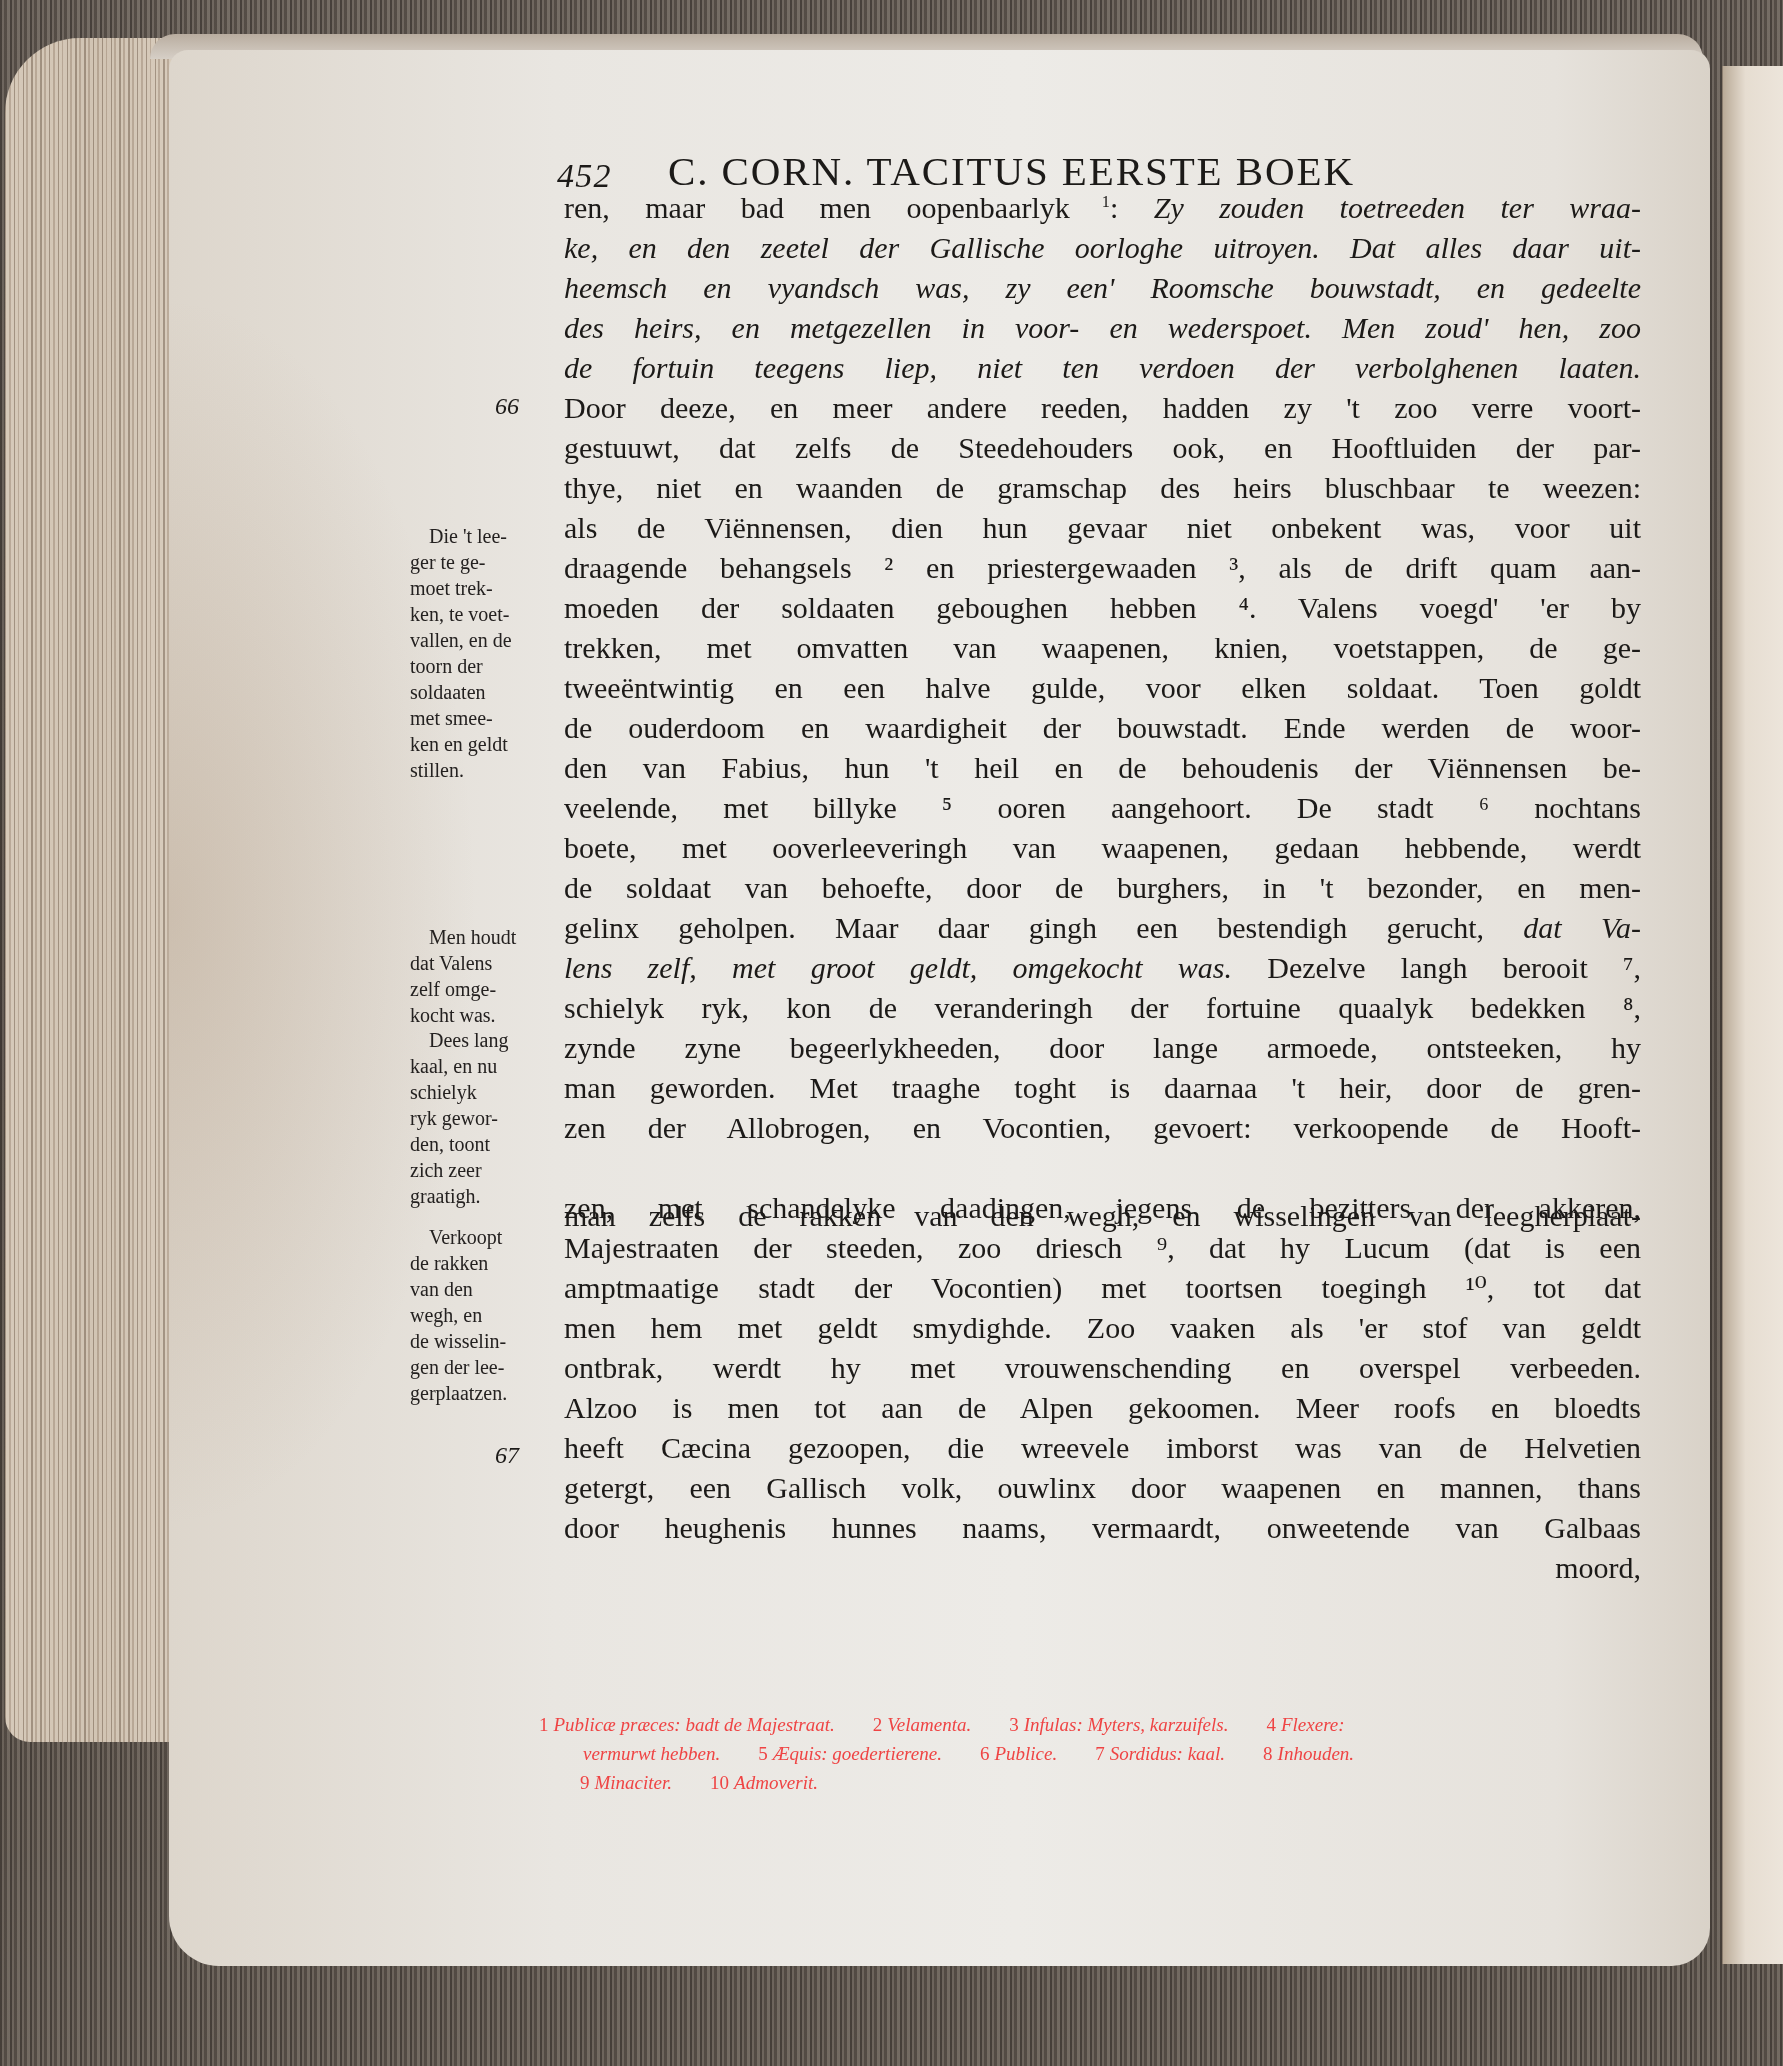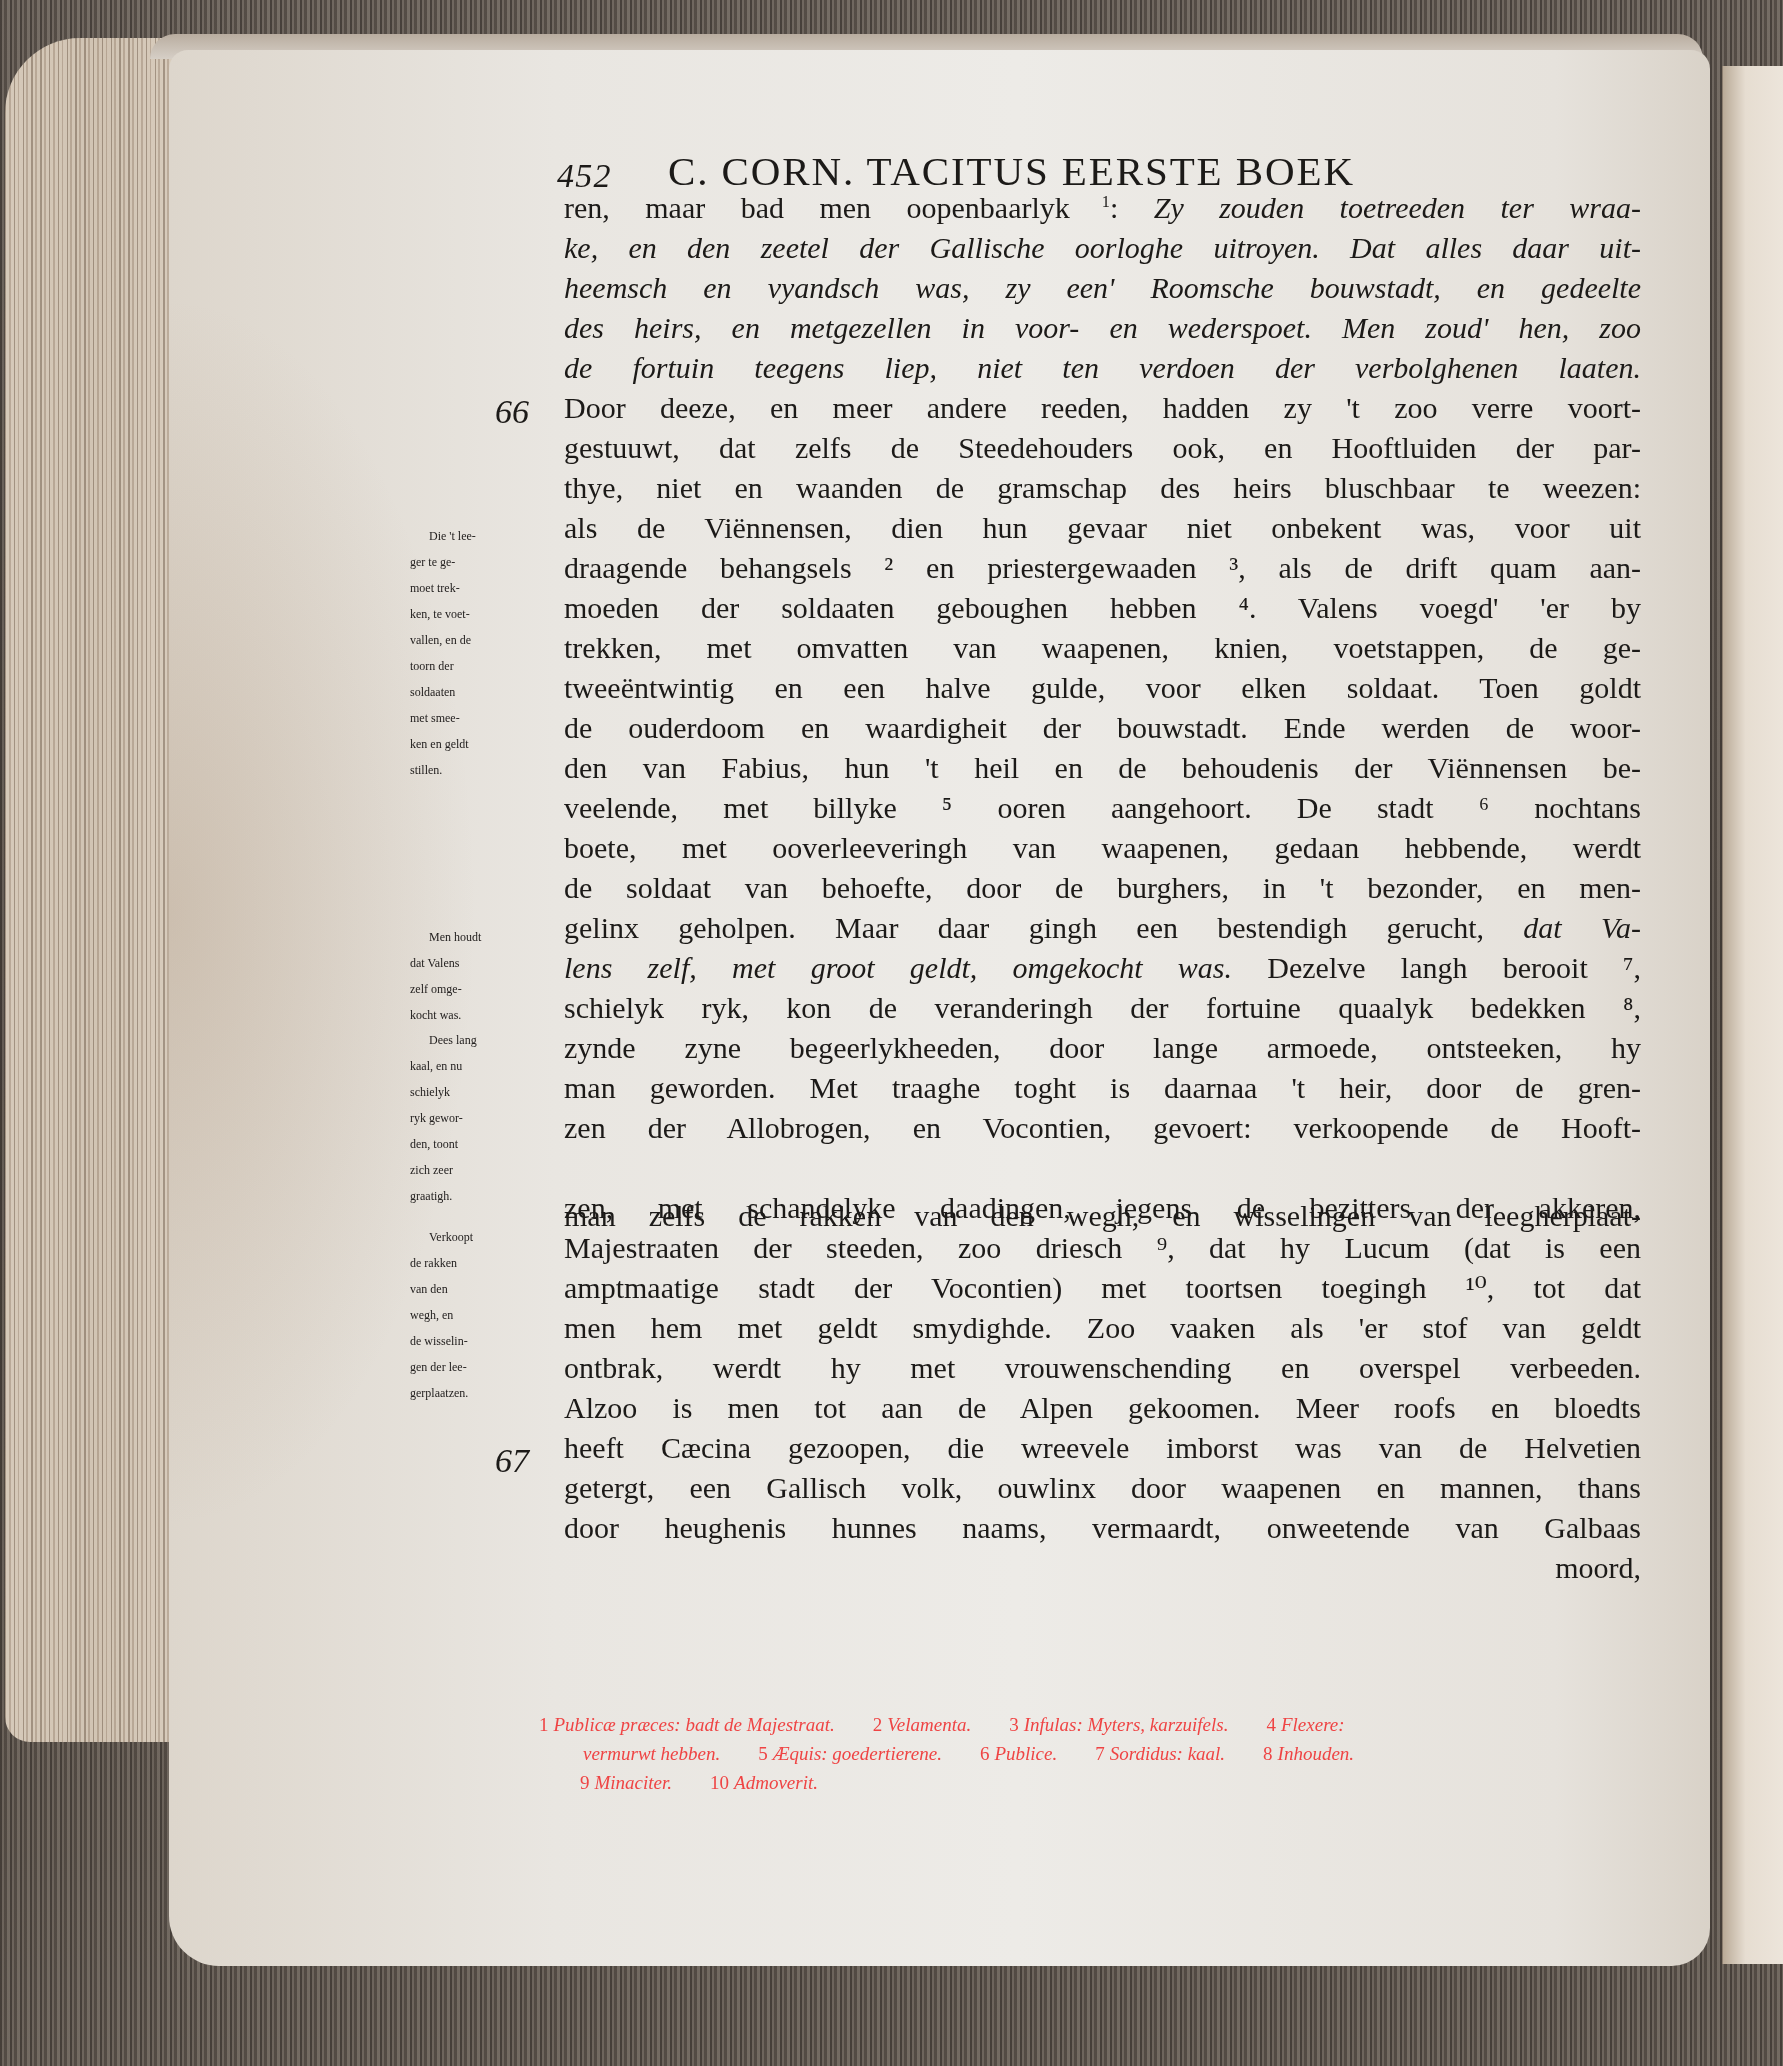--- a/index.html
+++ b/index.html
@@ -51,25 +51,25 @@
   .line {
     height:40px; line-height:40px; font-size:30px; white-space:nowrap;
     display:flex; justify-content:space-between; position:relative;
   }
   .line.italic { font-style:italic; }
   .line.last-right { justify-content:flex-end; }
   .line .it { font-style:italic; }
   .sup { font-size:16.3px; vertical-align:super; line-height:0; }
 
   .chapter-num {
-    position:absolute; font-size:34px; font-style:italic;
+    position:absolute; font-size:24px; font-style:italic;
   }
 
   .margin-note {
-    position:absolute; left:410px; width:153px; font-size:12px; line-height:26px; color:#242120;
+    position:absolute; left:410px; width:153px; font-size:20px; line-height:26px; color:#242120;
   }
   .margin-note div { white-space:nowrap; }
   .indent { padding-left:19px; }
 
   .footnotes {
     position:absolute; left:539px; top:1710px; width:1115px; font-size:19px; font-style:italic; line-height:29px; color:#ef4444;
   }
   .fn-row { display:flex; gap:38px; white-space:nowrap; }
   .fn-row.r2 { padding-left:44px; }
   .fn-row.r3 { padding-left:41px; }

